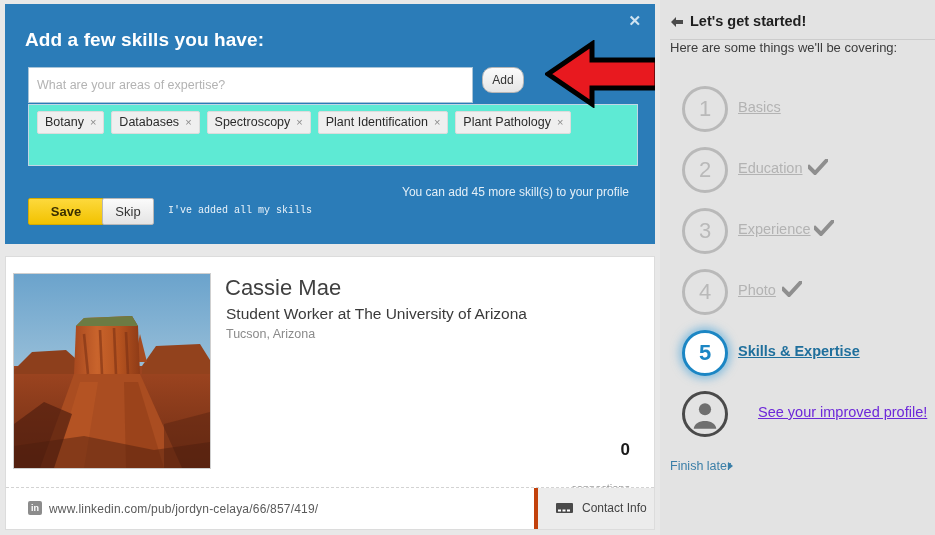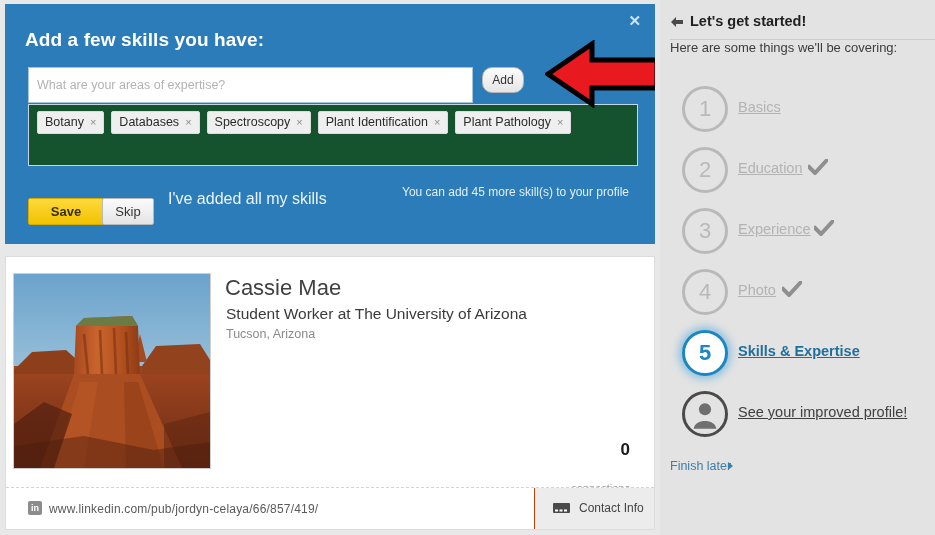--- a/index.html
+++ b/index.html
@@ -48,21 +48,21 @@
     position: absolute; left: 477px; top: 63px;
     width: 42px; height: 26px;
     background: linear-gradient(to bottom,#fbfbfb,#e6e6e6);
     border: 1px solid #b6b6b6; border-radius: 10px;
     font-family: "Liberation Sans", sans-serif;
     font-size: 12px; color: #333; cursor: pointer;
   }
   .tag-box {
     position: absolute; left: 23px; top: 100px;
     width: 610px; height: 62px;
-    background: #14532d; border: 1px solid #c3d6e4;
+    background: #5eead4; border: 1px solid #c3d6e4;
     padding: 6px 5px;
   }
   .tag {
     display: inline-block;
     background: #efefef; border: 1px solid #dcdcdc; border-radius: 2px;
     font-size: 12.5px; color: #2a2a2a;
     padding: 3px 7px 4px 7px;
     margin: 0 4px 4px 3px;
     line-height: 1.15;
     cursor: default;
@@ -85,22 +85,22 @@
   }
   .skip-btn {
     position: absolute; left: 97px; top: 194px;
     width: 52px; height: 27px;
     background: linear-gradient(to bottom,#fbfbfb,#e4e4e4);
     border: 1px solid #b8b8b8; border-radius: 2px;
     font-family: "Liberation Sans", sans-serif;
     font-size: 13px; color: #333; cursor: pointer;
   }
   .added-link {
-    position: absolute; left: 163px; top: 186px;
-    color: #eaf3fa; font-size: 16px; cursor: pointer;
+    position: absolute; left: 163px; top: 201px;
+    color: #eaf3fa; font-size: 10px; cursor: pointer; font-family: Liberation Mono, monospace;
   }
   
   .red-arrow {
     position: absolute; left: 540px; top: 36px;
     width: 115px; height: 68px;
   }
 
   
   .profile-card {
     position: absolute; left: 5px; top: 256px;
@@ -149,21 +149,21 @@
     text-align: center; line-height: 14px;
     font-family: "Liberation Sans", sans-serif;
   }
   .profile-url {
     position: absolute; left: 43px; top: 14px;
     font-size: 12px; color: #5a5a5a; letter-spacing: .2px;
   }
   .contact-info-btn {
     position: absolute; right: 0; top: 0;
     width: 120px; height: 41px;
-    background: #ececec; border-left: 1px solid #c2410c;
+    background: #ececec; border-left: 4px solid #c2410c;
     cursor: pointer;
   }
   .contact-info-btn .ci-label {
     position: absolute; left: 44px; top: 13px;
     font-size: 12px; color: #444;
   }
   .ci-icon {
     position: absolute; left: 18px; top: 14px;
     width: 17px; height: 12px;
   }
@@ -214,21 +214,21 @@
     border-color: #1b86c4; color: #1b86c4;
     background: #ffffff; font-weight: bold;
     box-shadow: 0 0 9px 3px rgba(64,160,216,.55);
   }
   .step.active .step-label {
     color: #1f6f9c; font-weight: bold;
   }
   .step.avatar-step .step-circle {
     border-color: #4a4a4a; background: transparent;
   }
-  .step.avatar-step .step-label { color: #404040; }
+  .step.avatar-step .step-label { color: #6d28d9; margin-left: 20px; }
   .avatar-glyph {
     position: absolute; left: 0; top: 0; width: 100%; height: 100%;
   }
   .finish-later {
     position: absolute; left: 10px; top: 459px;
     font-size: 12.5px; color: #3b7fa8; cursor: pointer;
   }
   .fl-caret {
     position: absolute; left: 68px; top: 462px;
     width: 0; height: 0;

